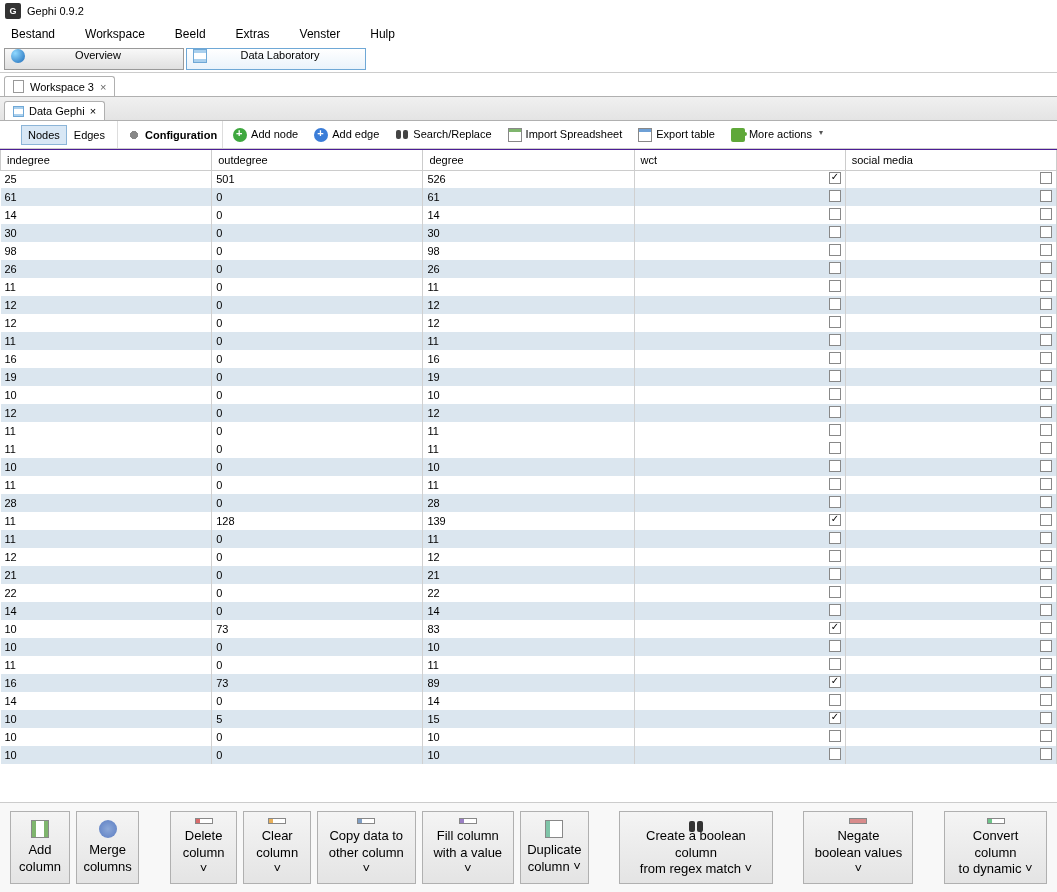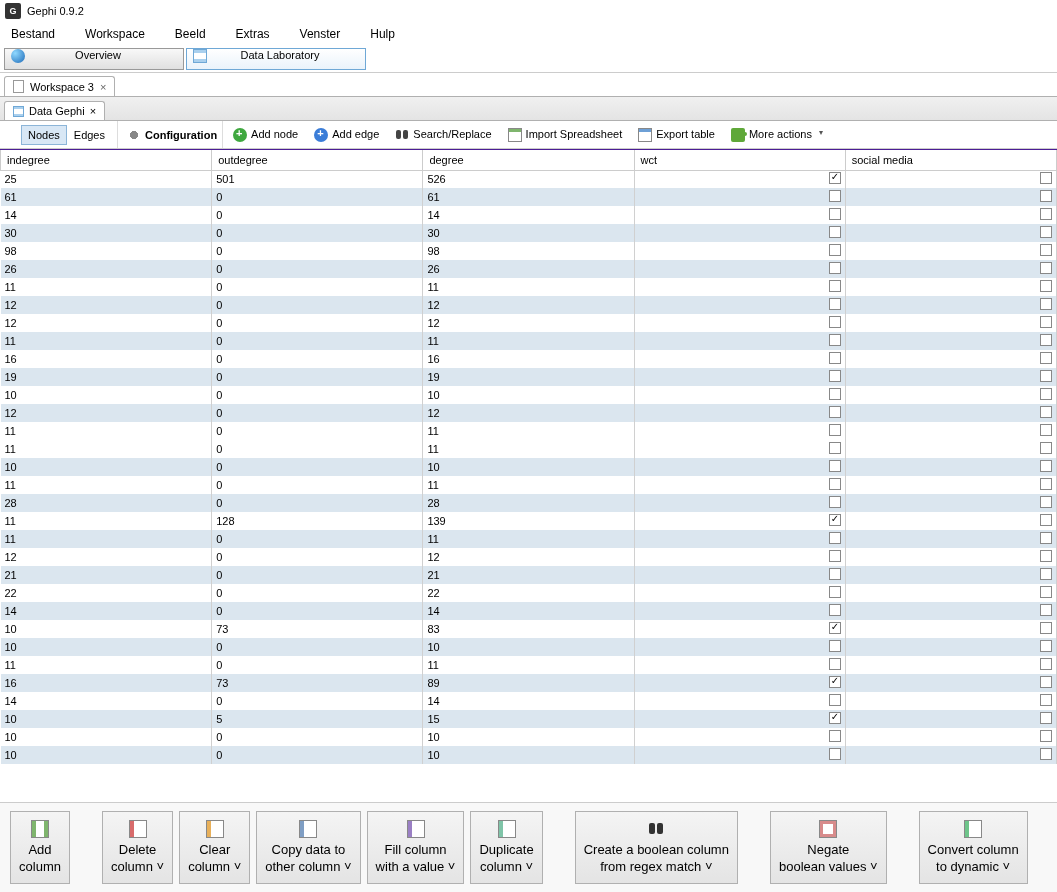--- a/index.html
+++ b/index.html
@@ -409,20 +409,24 @@
         </tr>
       </tbody>
   </table>
 </div>
 
 <div class="bottombar">
   <div class="bbtn">
       <span class="bic col"></span>
       <span>Add<br>column</span>
     </div>
+  <div class="bbtn">
+      <span class="bic merge"></span>
+      <span>Merge<br>columns</span>
+    </div>
   <div class="sepgap"></div>
   <div class="bbtn">
       <span class="bic del"></span>
       <span>Delete<br>column ˅</span>
     </div>
   <div class="bbtn">
       <span class="bic clr"></span>
       <span>Clear<br>column ˅</span>
     </div>
   <div class="bbtn">

